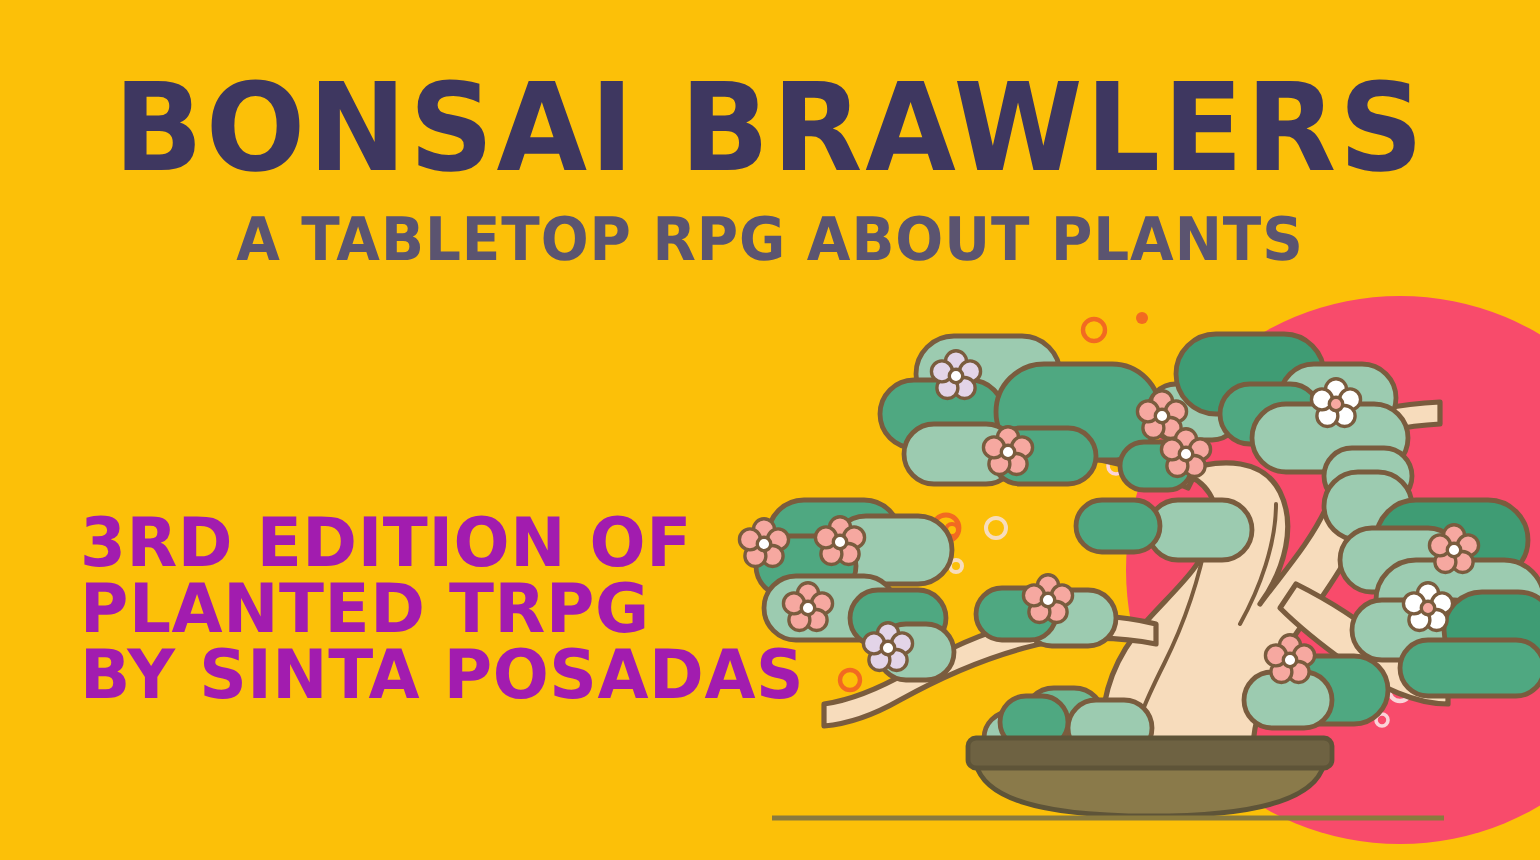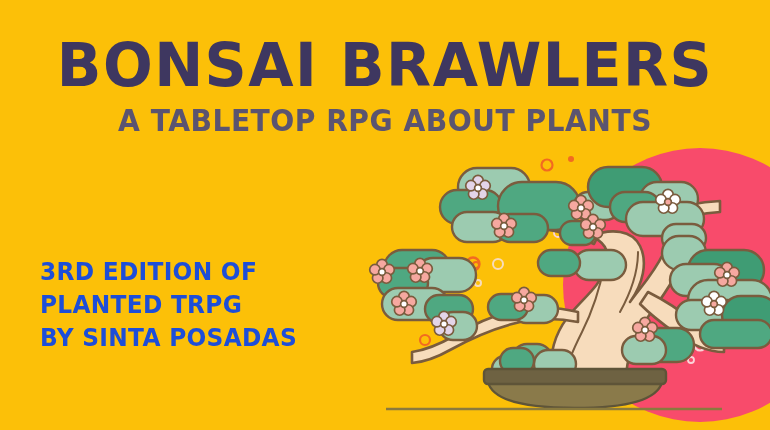--- a/index.html
+++ b/index.html
@@ -39,24 +39,24 @@
     line-height:1;
     color:#5B5470;
     transform:scaleX(0.94);
     transform-origin:50% 50%;
     white-space:nowrap;
   }
   #credits{
     position:absolute;left:40px;top:256px;
     font-family:"DejaVu Sans", sans-serif;
     font-weight:bold;
-    font-size:24px;
+    font-size:34px;
     line-height:33px;
     letter-spacing:0.3px;
-    color:#1d4ed8;
+    color:#a21caf;
   }
   #credits div{white-space:nowrap;transform:scaleX(0.97);transform-origin:0 50%;}
 </style>
 </head>
 <body>
 
 <div id="poster">
 
   <svg id="art" viewBox="0 0 770 430" aria-hidden="true">
     <defs>

